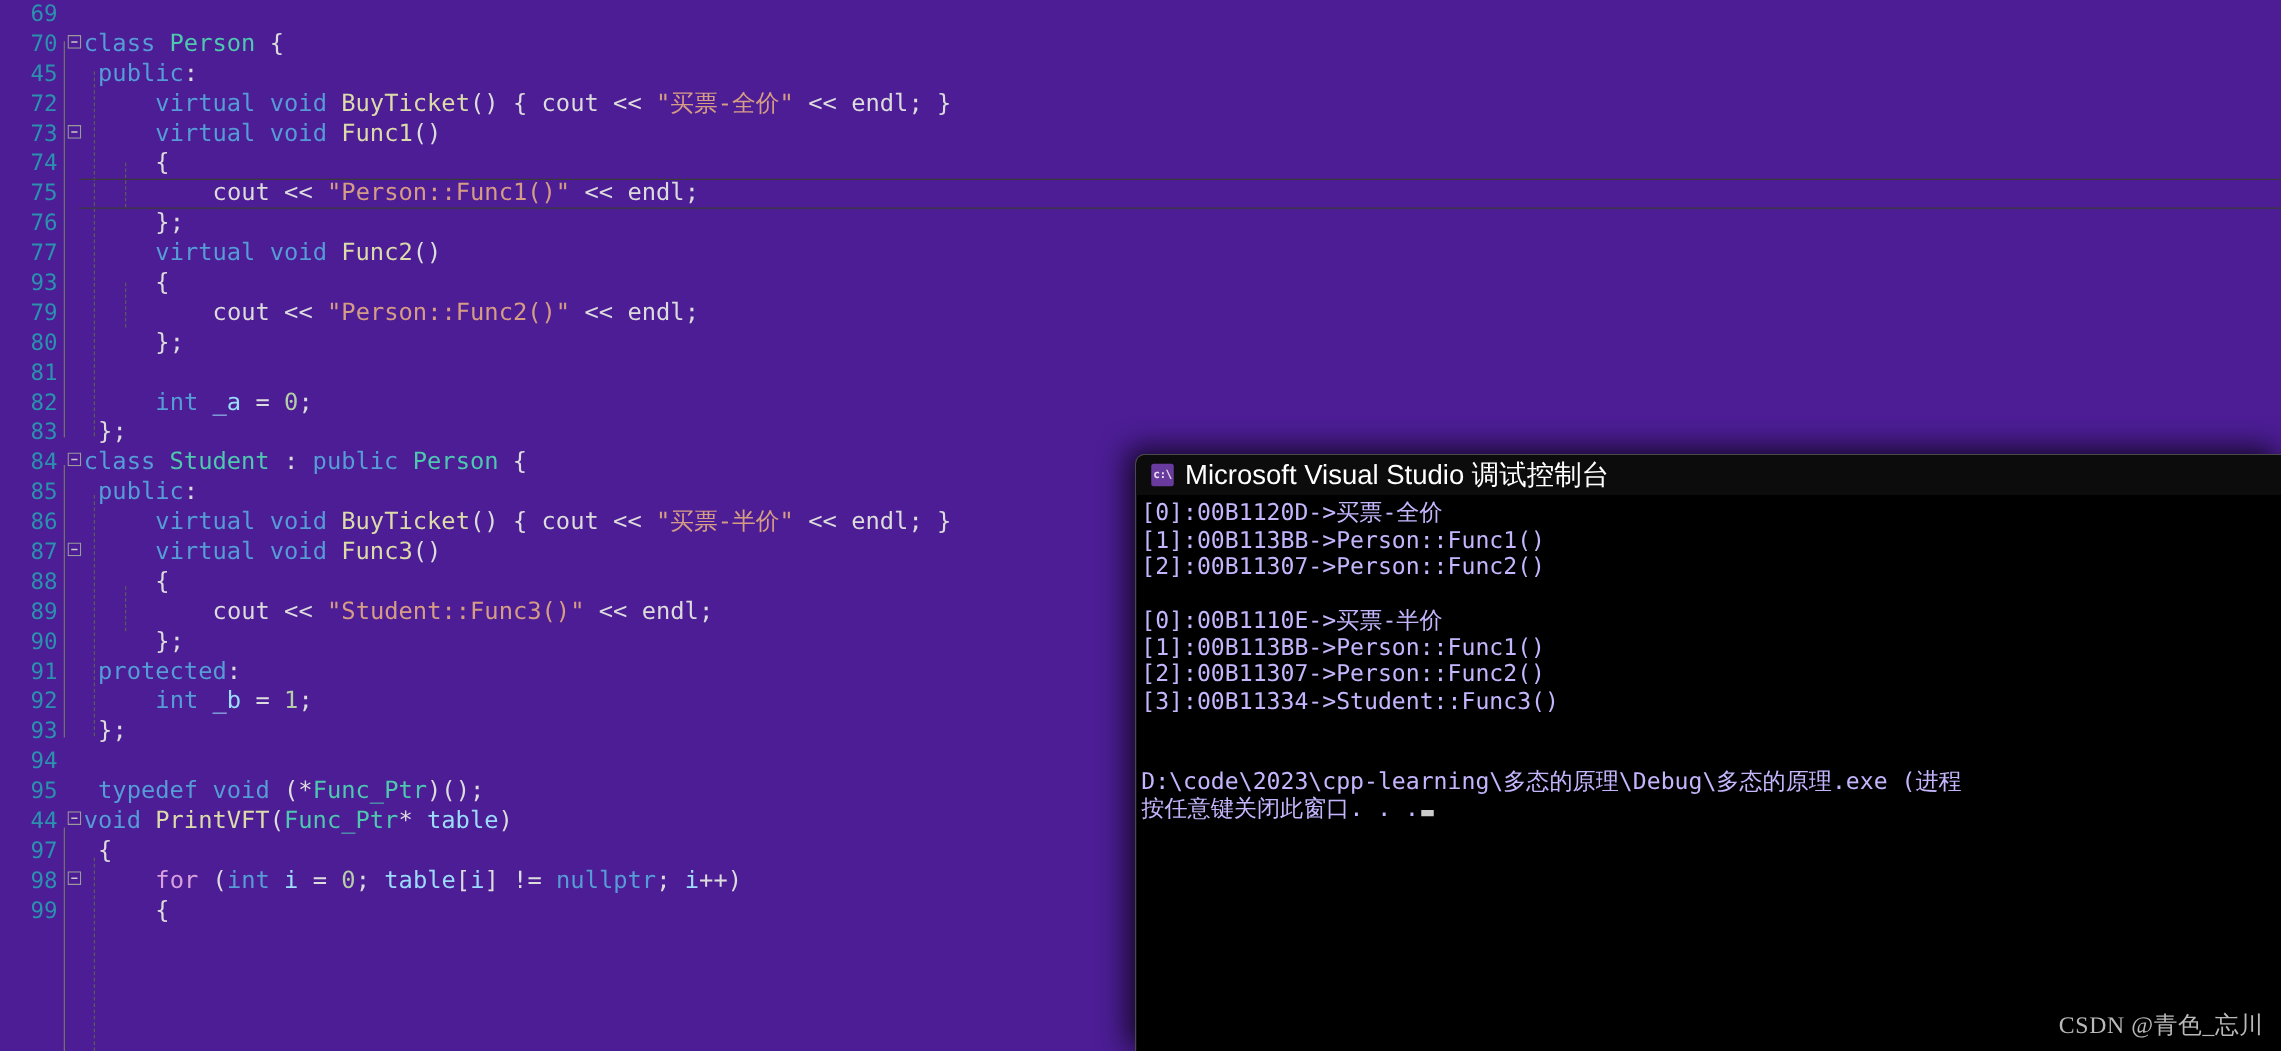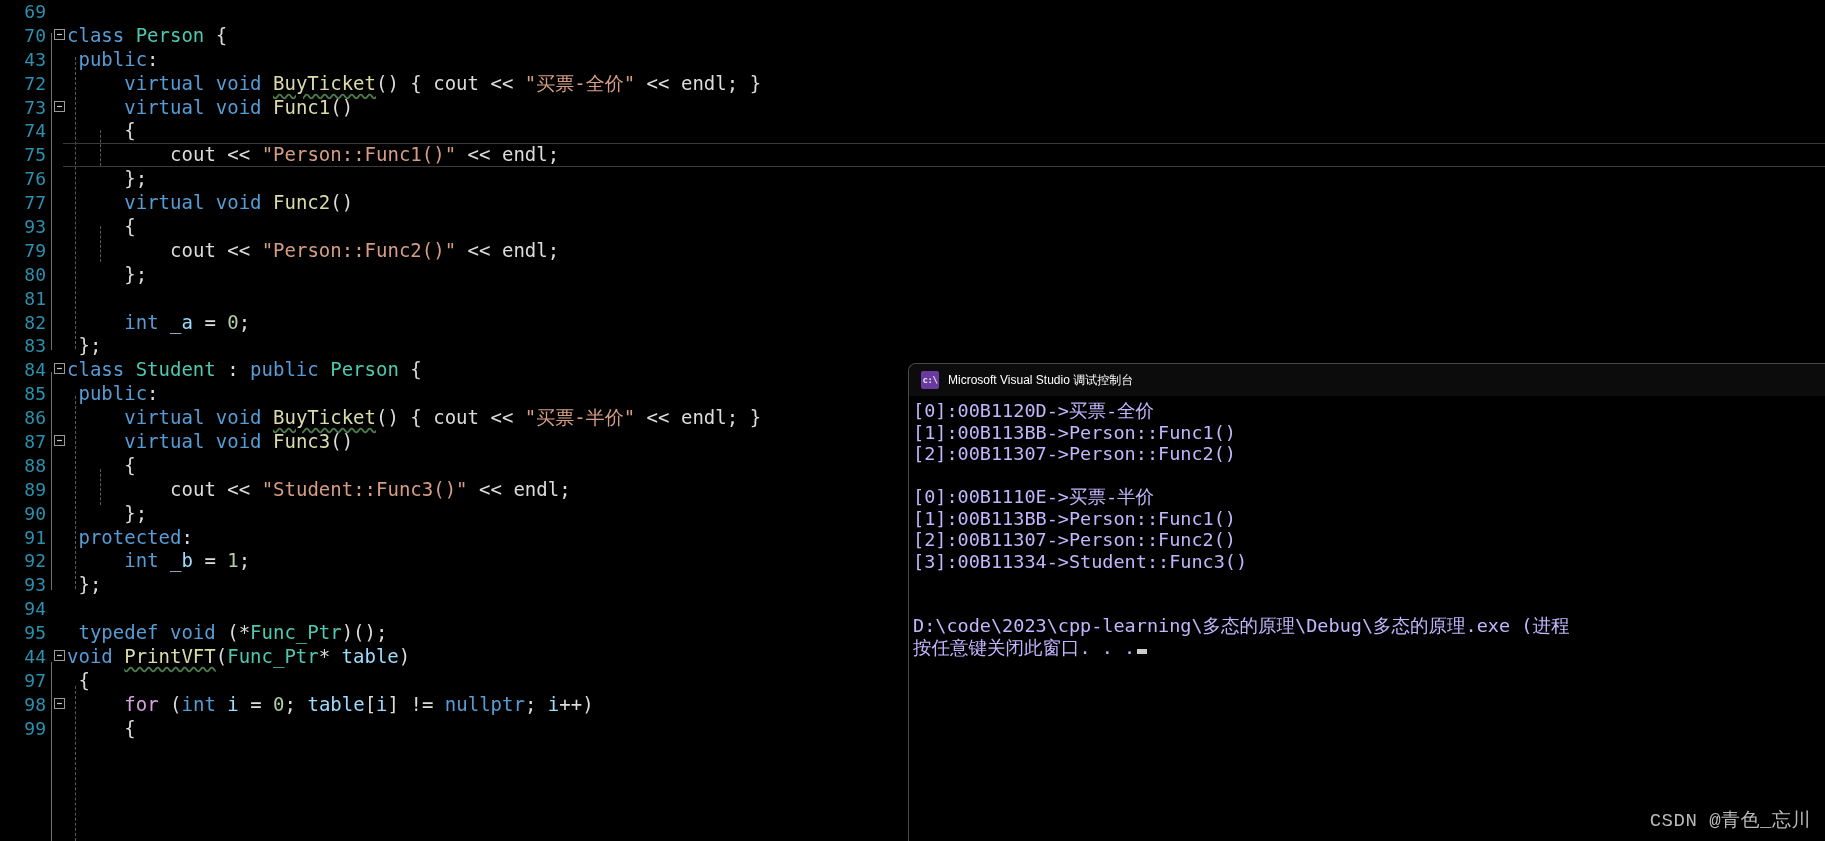--- a/index.html
+++ b/index.html
@@ -10,21 +10,21 @@
   }
   body {
     font-family: "DejaVu Sans Mono", "Liberation Mono", monospace;
   }
 
   
   #editor {
     position: absolute;
     left: 0; top: 0;
     width: 1825px; height: 841px;
-    background: #000000;
+    background: #4c1d95;
   }
   .code-line {
     position: relative;
     height: 23.9px;
     line-height: 23.9px;
     white-space: pre;
     font-size: 19px;
     font-family: "DejaVu Sans Mono", "Liberation Mono", monospace;
   }
   .gutter {
@@ -55,21 +55,20 @@
   .kw2  { color: #d8a0df; }   
   .typ  { color: #4ec9b0; }   
   .fn   { color: #dcdcaa; }   
   .str  { color: #d69d85; }   
   .num  { color: #b5cea8; }   
   .pln  { color: #dcdcdc; }
   .var  { color: #9cdcfe; }   
   .punc { color: #dcdcdc; }
 
   .squig {
-    text-decoration: underline;
     text-decoration-style: wavy;
     text-decoration-color: #4d7d4d;
     text-underline-offset: 3px;
   }
 
   
   .cur-line-box {
     position: absolute;
     left: 63px;
     right: 0;
@@ -126,21 +125,21 @@
     justify-content: center;
     font-family: "DejaVu Sans Mono", monospace;
     font-size: 9px;
     color: #e8e0f4;
     font-weight: bold;
     letter-spacing: -0.5px;
   }
   #console-title {
     color: #ffffff;
     font-family: "Liberation Sans", sans-serif;
-    font-size: 12px;
+    font-size: 22px;
     white-space: nowrap;
   }
   #console-body {
     padding: 4px 0 0 4px;
     color: #c4b5fd;
     font-family: "DejaVu Sans Mono", "Liberation Mono", monospace;
     font-size: 18.5px;
     line-height: 21.5px;
     white-space: pre;
   }
@@ -152,21 +151,21 @@
     vertical-align: baseline;
     margin-left: 2px;
   }
 
   
   #watermark {
     position: absolute;
     right: 14px;
     bottom: 8px;
     color: #b9b9b9;
-    font-family: Liberation Mono, monospace;
+    font-family: Liberation Serif, serif;
     font-size: 19px;
     letter-spacing: 0.5px;
     z-index: 50;
     text-align: center;
   }
 </style>
 </head>
 <body>
 
 <div id="editor">
@@ -182,21 +181,21 @@
 
   <div class="guide guide-solid" style="left:51px; top:662px; height:179px;"></div>
   <div class="guide guide-dash" style="left:75px; top:686px; height:155px;"></div>
 
   <div id="code-lines">
       <div class="code-line"><span class="gutter">69</span><span class="fold"></span><span class="codetext"></span></div>
       <div class="code-line"><span class="gutter">70</span><span class="fold"><svg width="11" height="11" viewBox="0 0 11 11">
             <rect x="0.5" y="0.5" width="10" height="10" fill="none" stroke="#9a9a9a"></rect>
             <line x1="3" y1="5.5" x2="8" y2="5.5" stroke="#c8c8c8" stroke-width="1.2"></line>
           </svg></span><span class="codetext"><span class="kw">class</span><span class="punc"> </span><span class="typ">Person</span><span class="punc"> </span><span class="punc">{</span></span></div>
-      <div class="code-line"><span class="gutter">43</span><span class="fold"></span><span class="codetext"><span class="punc"> </span><span class="kw">public</span><span class="punc">:</span></span></div>
+      <div class="code-line"><span class="gutter">45</span><span class="fold"></span><span class="codetext"><span class="punc"> </span><span class="kw">public</span><span class="punc">:</span></span></div>
       <div class="code-line"><span class="gutter">72</span><span class="fold"></span><span class="codetext"><span class="punc"> </span><span class="punc"> </span><span class="punc"> </span><span class="punc"> </span><span class="punc"> </span><span class="kw">virtual</span><span class="punc"> </span><span class="kw">void</span><span class="punc"> </span><span class="fn squig">BuyTicket</span><span class="punc">(</span><span class="punc">)</span><span class="punc"> </span><span class="punc">{</span><span class="punc"> </span><span class="pln">cout</span><span class="punc"> </span><span class="punc">&lt;</span><span class="punc">&lt;</span><span class="punc"> </span><span class="str">"买票-全价"</span><span class="punc"> </span><span class="punc">&lt;</span><span class="punc">&lt;</span><span class="punc"> </span><span class="pln">endl</span><span class="punc">;</span><span class="punc"> </span><span class="punc">}</span></span></div>
       <div class="code-line"><span class="gutter">73</span><span class="fold"><svg width="11" height="11" viewBox="0 0 11 11">
             <rect x="0.5" y="0.5" width="10" height="10" fill="none" stroke="#9a9a9a"></rect>
             <line x1="3" y1="5.5" x2="8" y2="5.5" stroke="#c8c8c8" stroke-width="1.2"></line>
           </svg></span><span class="codetext"><span class="punc"> </span><span class="punc"> </span><span class="punc"> </span><span class="punc"> </span><span class="punc"> </span><span class="kw">virtual</span><span class="punc"> </span><span class="kw">void</span><span class="punc"> </span><span class="fn">Func1</span><span class="punc">(</span><span class="punc">)</span></span></div>
       <div class="code-line"><span class="gutter">74</span><span class="fold"></span><span class="codetext"><span class="punc"> </span><span class="punc"> </span><span class="punc"> </span><span class="punc"> </span><span class="punc"> </span><span class="punc">{</span></span></div>
       <div class="code-line"><span class="gutter">75</span><span class="fold"></span><span class="codetext"><span class="punc"> </span><span class="punc"> </span><span class="punc"> </span><span class="punc"> </span><span class="punc"> </span><span class="punc"> </span><span class="punc"> </span><span class="punc"> </span><span class="punc"> </span><span class="pln">cout</span><span class="punc"> </span><span class="punc">&lt;</span><span class="punc">&lt;</span><span class="punc"> </span><span class="str">"Person::Func1()"</span><span class="punc"> </span><span class="punc">&lt;</span><span class="punc">&lt;</span><span class="punc"> </span><span class="pln">endl</span><span class="punc">;</span></span><div class="cur-line-box"></div></div>
       <div class="code-line"><span class="gutter">76</span><span class="fold"></span><span class="codetext"><span class="punc"> </span><span class="punc"> </span><span class="punc"> </span><span class="punc"> </span><span class="punc"> </span><span class="punc">}</span><span class="punc">;</span></span></div>
       <div class="code-line"><span class="gutter">77</span><span class="fold"></span><span class="codetext"><span class="punc"> </span><span class="punc"> </span><span class="punc"> </span><span class="punc"> </span><span class="punc"> </span><span class="kw">virtual</span><span class="punc"> </span><span class="kw">void</span><span class="punc"> </span><span class="fn">Func2</span><span class="punc">(</span><span class="punc">)</span></span></div>
       <div class="code-line"><span class="gutter">93</span><span class="fold"></span><span class="codetext"><span class="punc"> </span><span class="punc"> </span><span class="punc"> </span><span class="punc"> </span><span class="punc"> </span><span class="punc">{</span></span></div>

